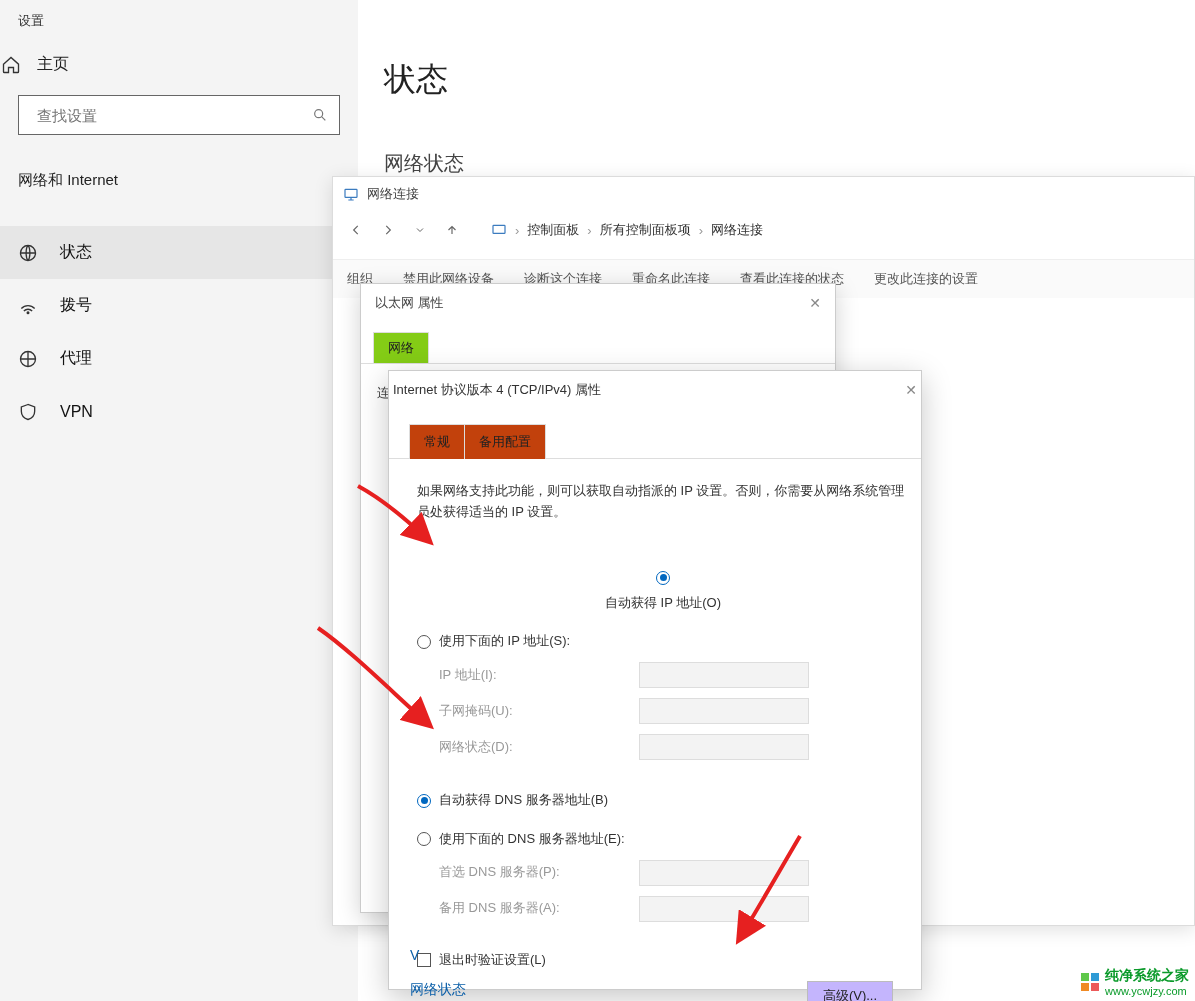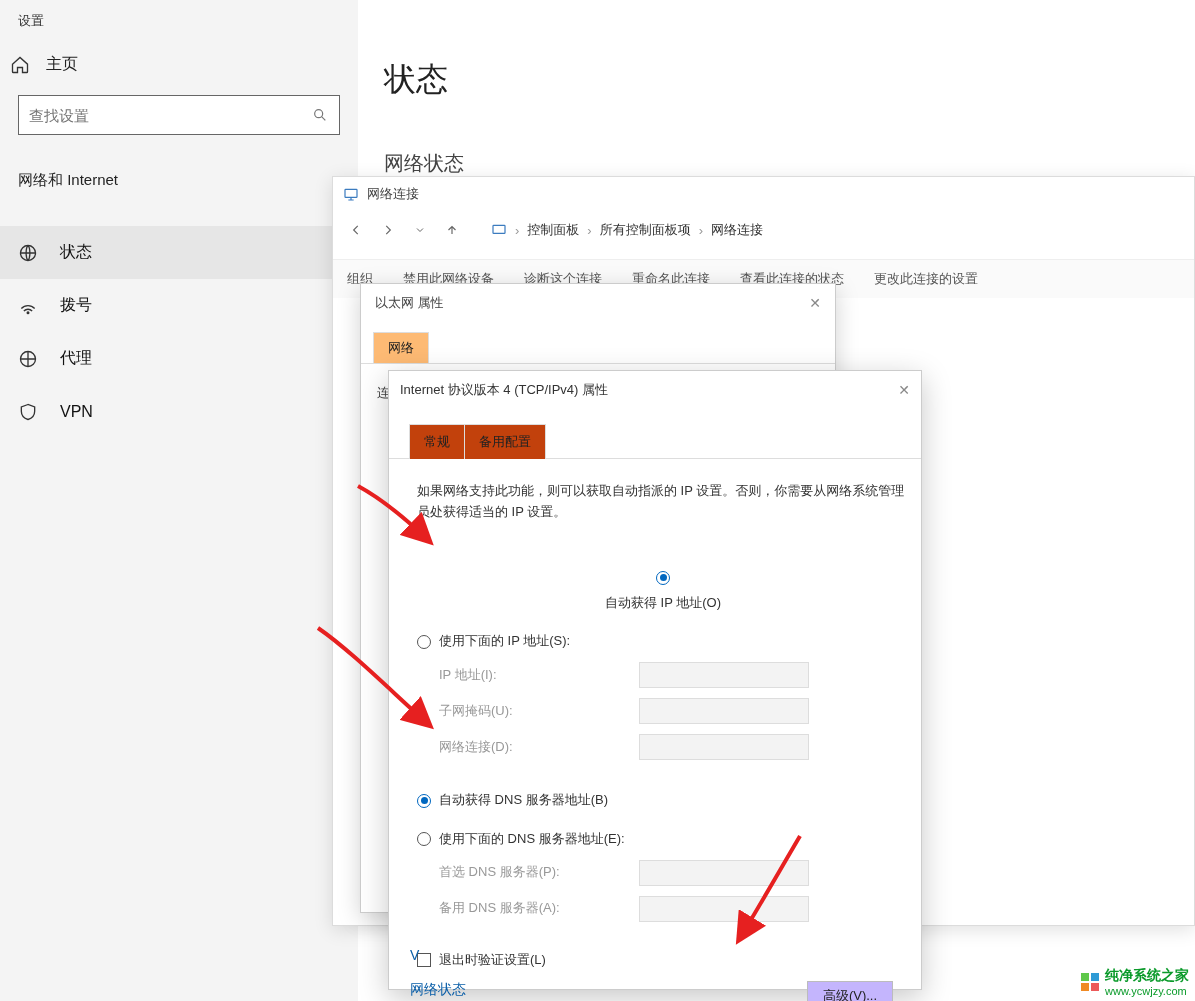--- a/index.html
+++ b/index.html
@@ -1,26 +1,26 @@
 <!DOCTYPE html>
 <html><head>
 <meta charset="utf-8">
 <style>
   * { box-sizing: border-box; margin: 0; padding: 0; font-family: "Segoe UI", "Microsoft YaHei", sans-serif; }
   body { width: 1195px; height: 1001px; background: #fff; position: relative; overflow: hidden; color: #222; }
 
   
   .settings-sidebar { position: absolute; left: 0; top: 0; width: 358px; height: 100%; background: #f4f4f4; }
   .settings-title { padding: 12px 18px 10px 18px; font-size: 13px; color: #333; }
-  .home-row { display: flex; align-items: center; gap: 16px; padding: 14px 18px 20px 10px; }
+  .home-row { display: flex; align-items: center; gap: 16px; padding: 14px 18px 20px 1px; }
   .home-row span.label { font-size: 16px; color: #222; }
   .search-wrap { margin: 0 18px; position: relative; }
   .search-input {
     width: 100%; height: 40px; border: 1.5px solid #666; background: #fff;
-    padding: 0 40px 0 10px; font-size: 15px; color: #666;
+    padding: 0 40px 0 18px; font-size: 15px; color: #666;
   }
   .search-icon { position: absolute; right: 12px; top: 50%; transform: translateY(-50%); color: #777; }
   .cat-title { padding: 36px 18px 8px 18px; font-size: 15px; color: #222; }
   .nav-list { margin-top: 28px; }
   .nav-item { display: flex; align-items: center; gap: 22px; padding: 0 18px; height: 53px; font-size: 16px; color: #111; cursor: pointer; }
   .nav-item.selected { background: #e6e6e6; }
   .nav-item .ico { width: 20px; display: inline-flex; justify-content: center; color: #333; }
 
   
   .main { position: absolute; left: 358px; top: 0; right: 0; height: 100%; background: #fff; }
@@ -41,29 +41,29 @@
   .toolbar .tb-item { color: #555; white-space: nowrap; }
   .exp-body { padding: 20px 14px; font-size: 13px; color: #444; }
 
   
   .eth-dialog {
     position: absolute; left: 360px; top: 283px; width: 476px; height: 630px;
     background: #fff; border: 1px solid #ccc; box-shadow: 0 6px 22px rgba(0,0,0,.18);
   }
   .eth-title { display: flex; align-items: center; justify-content: space-between; padding: 10px 14px; font-size: 13px; color: #444; }
   .eth-title .close { color: #888; cursor: pointer; font-size: 14px; }
-  .eth-tab { display: inline-block; margin: 10px 0 0 12px; padding: 6px 14px; border: 1px solid #ddd; border-bottom: none; font-size: 13px; background: #fdba74; }
+  .eth-tab { display: inline-block; margin: 10px 0 0 12px; padding: 6px 14px; border: 1px solid #ddd; border-bottom: none; font-size: 13px; background: #84cc16; }
   .eth-body { border-top: 1px solid #ddd; padding: 20px 16px; font-size: 13px; color: #444; }
 
   
   .ipv4-dialog {
     position: absolute; left: 388px; top: 370px; width: 534px; height: 620px;
     background: #fff; border: 1px solid #ccc; box-shadow: 0 8px 28px rgba(0,0,0,.22);
   }
-  .ipv4-title { display: flex; align-items: center; justify-content: space-between; padding: 10px 11px; font-size: 13px; color: #333; }
+  .ipv4-title { display: flex; align-items: center; justify-content: space-between; padding: 10px 4px; font-size: 13px; color: #333; }
   .ipv4-title .close { color: #888; cursor: pointer; font-size: 14px; }
   .ipv4-tabs { display: flex; gap: 0; margin-top: 14px; padding-left: 20px; border-bottom: 1px solid #ddd; font-size: 13px; }
   .ipv4-tabs .tab { padding: 8px 14px; border: 1px solid #ddd; border-bottom: none; background: #c2410c; cursor: pointer; position: relative; top: 1px; }
   .ipv4-tabs .tab + .tab { border-left: none; }
   .ipv4-body { padding: 22px 12px 10px 28px; font-size: 13px; color: #333; line-height: 1.6; }
 
   .radio-row { display: flex; align-items: center; gap: 8px; margin-top: 18px; cursor: pointer; }
   .radio {
     width: 14px; height: 14px; border: 1.5px solid #555; border-radius: 50%;
     display: inline-flex; align-items: center; justify-content: center; flex: 0 0 auto;
@@ -270,21 +270,21 @@
     <div class="field-grid">
       <div class="field-row">
           <span class="flabel">IP 地址(I):</span>
           <div class="finput"></div>
         </div>
       <div class="field-row">
           <span class="flabel">子网掩码(U):</span>
           <div class="finput"></div>
         </div>
       <div class="field-row">
-          <span class="flabel">网络连接(D):</span>
+          <span class="flabel">网络状态(D):</span>
           <div class="finput"></div>
         </div>
     </div>
 
     <div class="radio-row" style="margin-top:30px;">
       <span class="radio checked"></span>
       <span>自动获得 DNS 服务器地址(B)</span>
     </div>
     <div class="radio-row">
       <span class="radio"></span>

